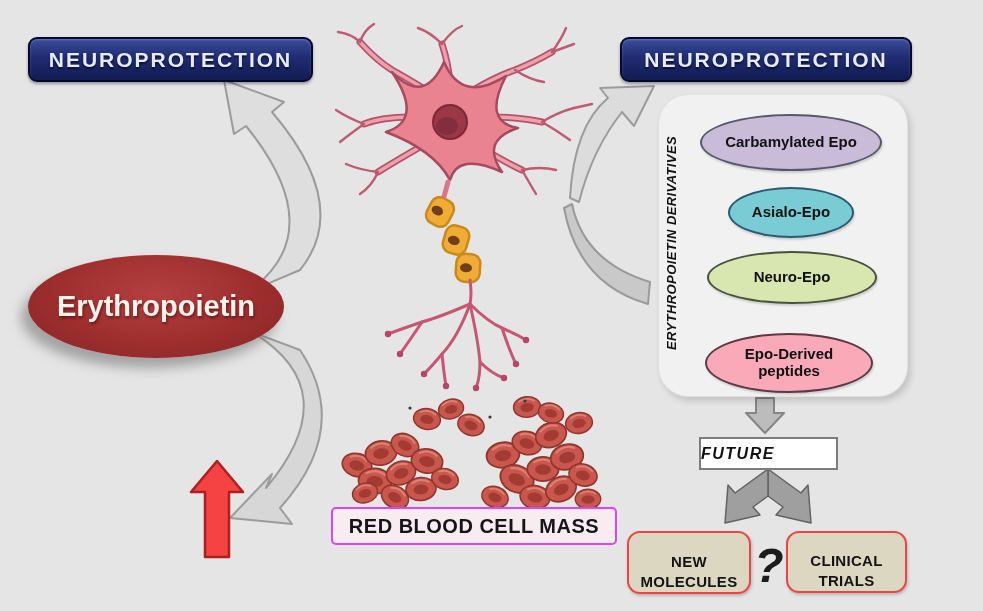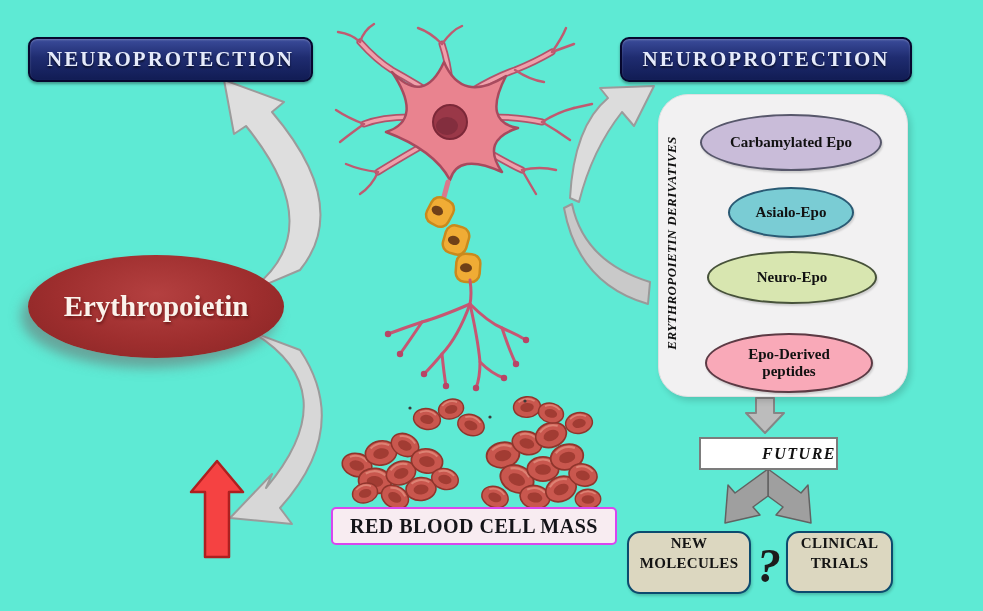--- a/index.html
+++ b/index.html
@@ -1,18 +1,18 @@
 <!DOCTYPE html>
 <html><head>
 <meta charset="utf-8">
 <style>
   html,body{margin:0;padding:0;background:#ffffff;}
   .stage{
-    position:relative;width:983px;height:611px;background:#5eead4;overflow:hidden;
-    font-family:Liberation Serif, serif;
+    position:relative;width:983px;height:611px;background:#e5e5e5;overflow:hidden;
+    font-family:Liberation Sans, sans-serif;
   }
   .abs{position:absolute;}
   svg{display:block;}
 
   
   .navy-box{
     position:absolute;height:45px;border-radius:9px;
     background:linear-gradient(180deg,#3b4c9b 0%,#1f2c70 45%,#111c54 100%);
     border:2px solid #06082e;box-sizing:border-box;
     display:flex;align-items:center;justify-content:center;
@@ -68,31 +68,31 @@
   }
   .d0{left:700px;top:114px;width:182px;height:57px;}
   .d1{left:728px;top:187px;width:126px;height:51px;}
   .d2{left:707px;top:251px;width:170px;height:53px;}
   .d3{left:705px;top:333px;width:168px;height:60px;}
 
   
   #future-box{
     left:699px;top:437px;width:139px;height:33px;background:#fff;
     border:2px solid #7c7c7c;box-sizing:border-box;
-    display:flex;align-items:center;justify-content:flex-end;
+    display:flex;align-items:center;justify-content:flex-start;
     font-size:16px;font-weight:bold;font-style:italic;letter-spacing:1.5px;color:#111;
   }
   .tan-box{
-    position:absolute;background:#dcd7c0;border:2px solid #0c4a6e;border-radius:13px;
-    box-sizing:border-box;display:flex;align-items:flex-start;justify-content:center;
+    position:absolute;background:#dcd7c0;border:2px solid #ef4444;border-radius:13px;
+    box-sizing:border-box;display:flex;align-items:flex-end;justify-content:center;
     text-align:center;font-weight:bold;font-size:15px;line-height:1.35;
     color:#141414;letter-spacing:.3px;box-shadow:1px 2px 3px rgba(0,0,0,.2);
   }
   #new-molecules{left:627px;top:531px;width:124px;height:63px;}
-  #clinical-trials{left:786px;top:531px;width:107px;height:62px;}
+  #clinical-trials{left:786px;top:531px;width:121px;height:62px;}
   #qmark{
     left:748px;top:534px;width:42px;height:62px;
     display:flex;align-items:center;justify-content:center;
     font-size:48px;font-weight:bold;color:#1c1c1c;font-style:italic;
   }
 </style>
 </head>
 <body>
 
 <div class="stage">

